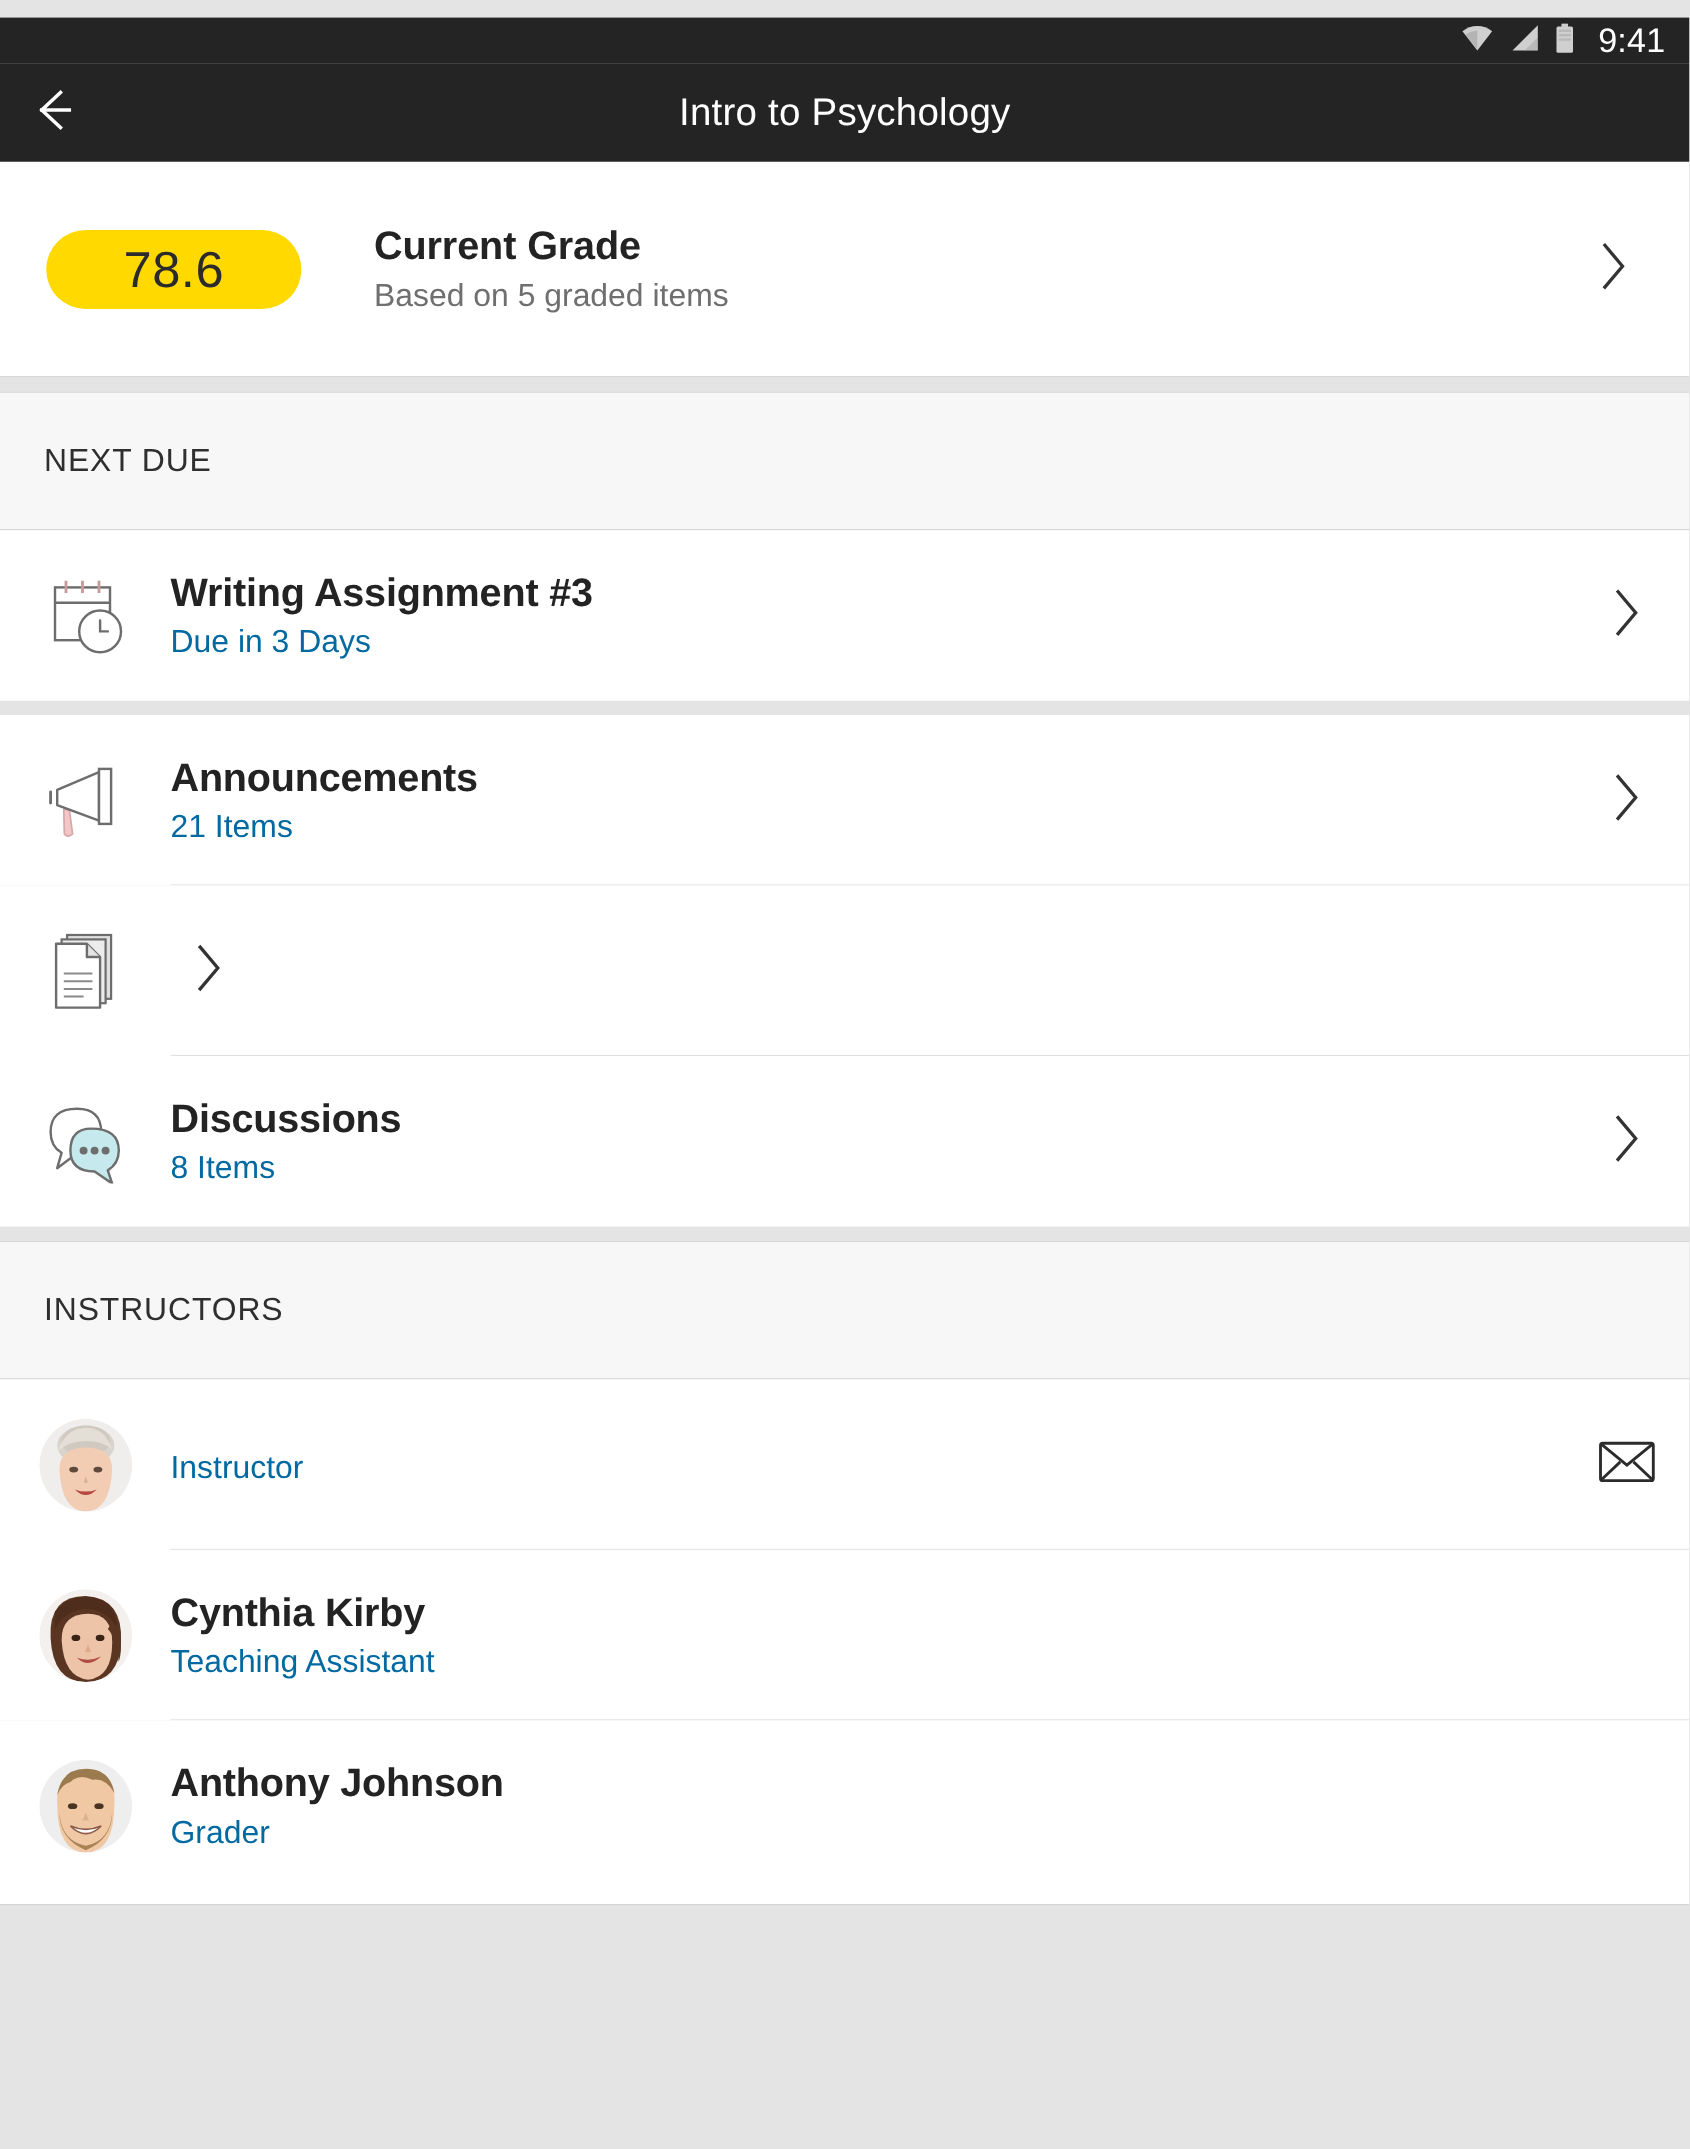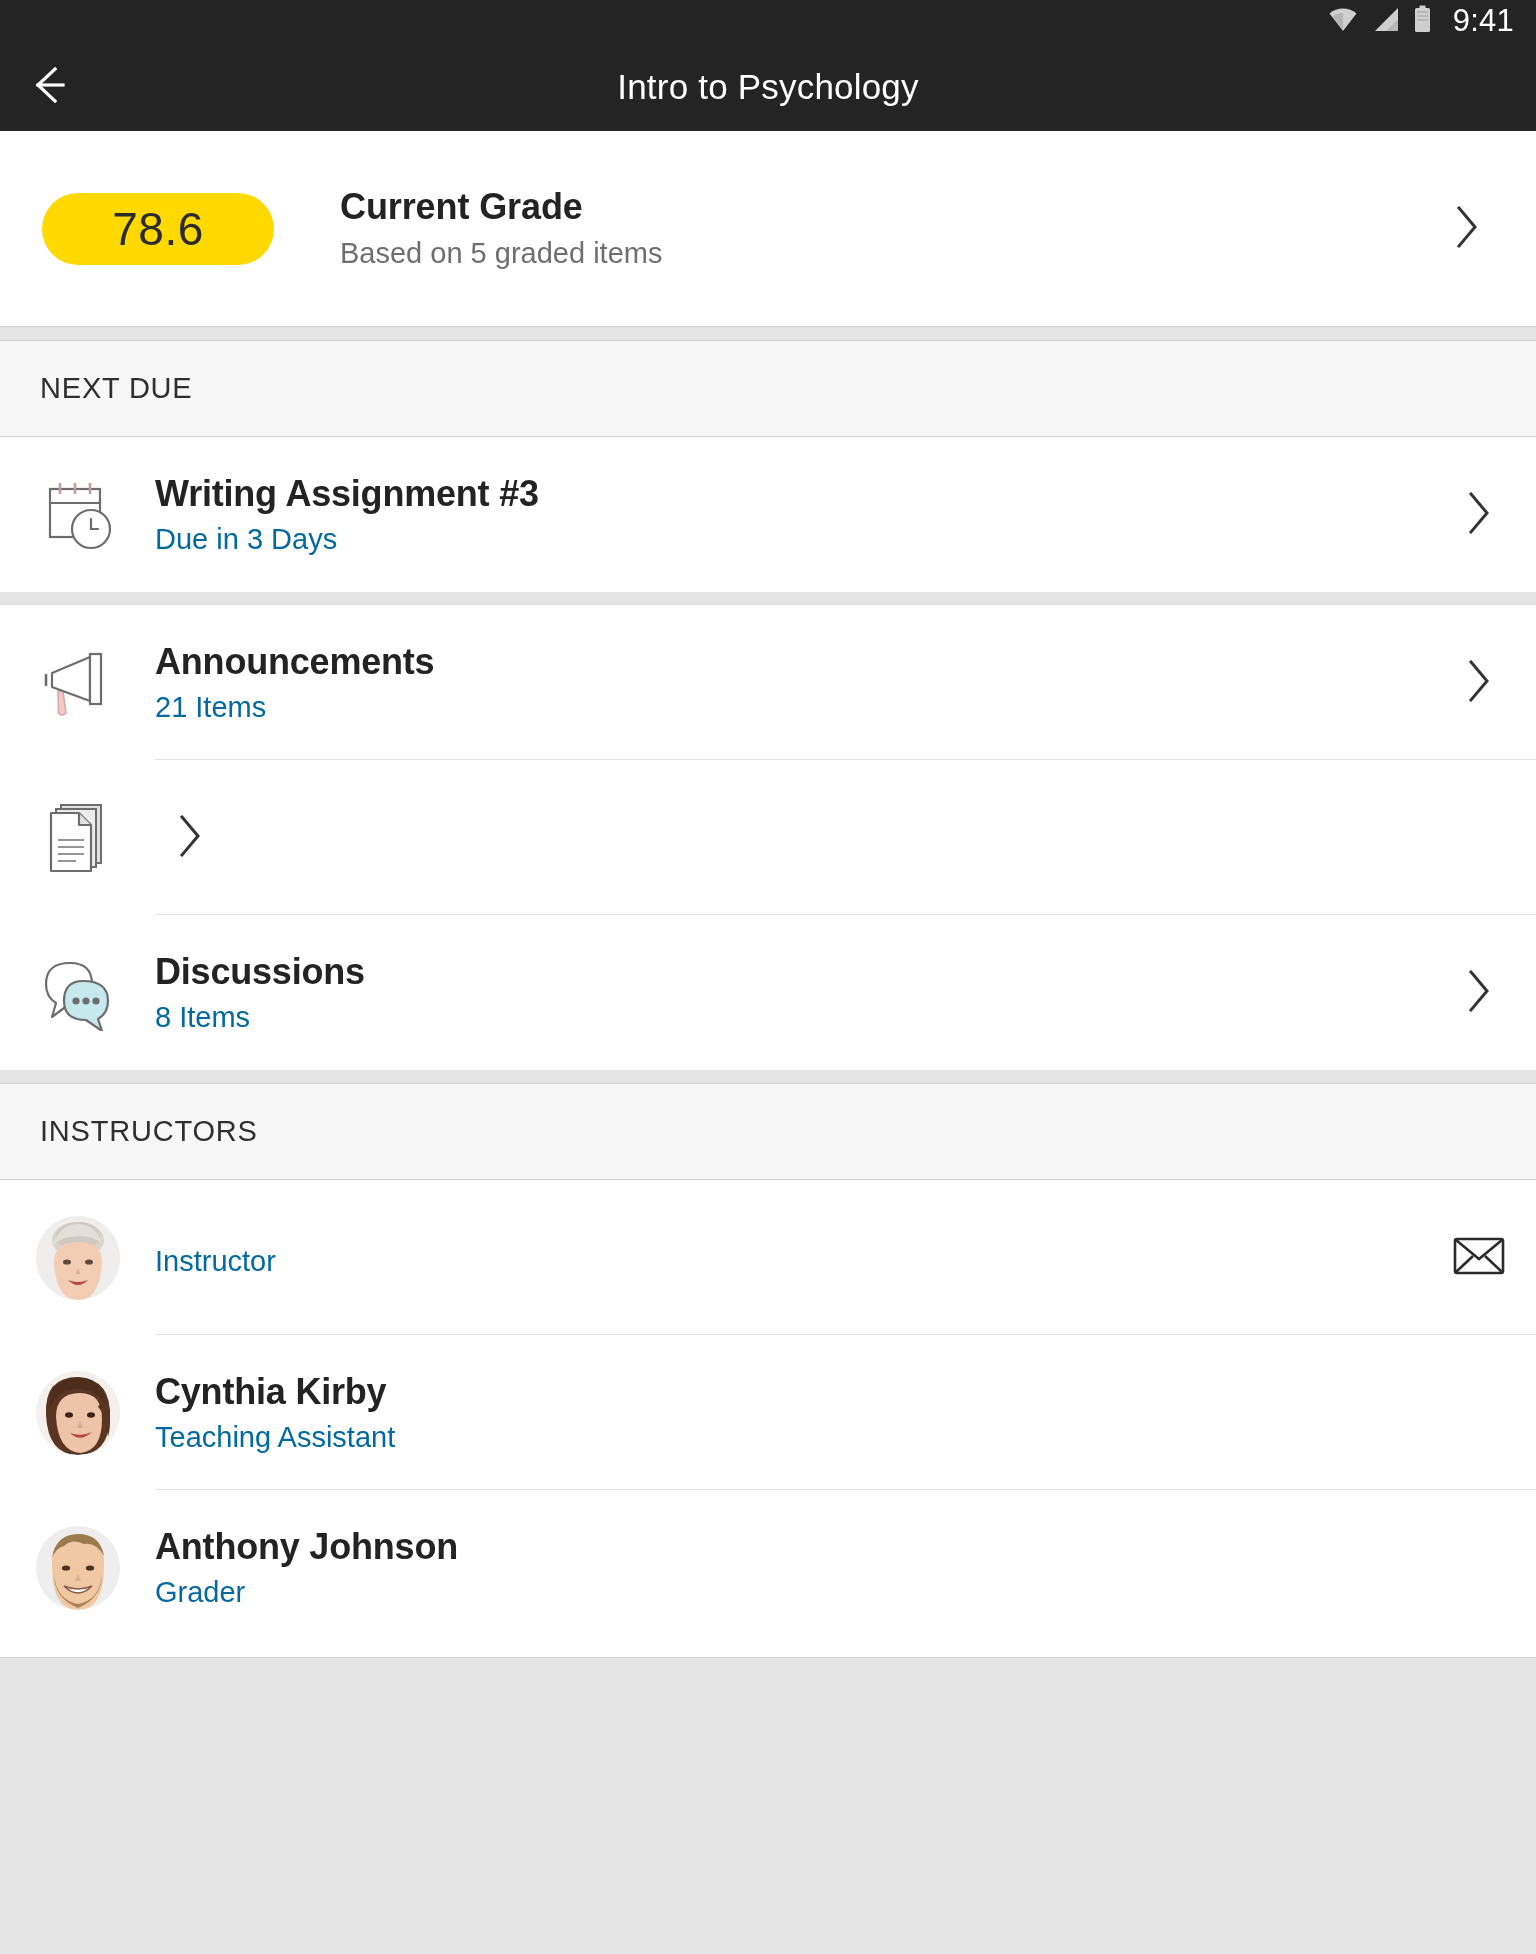--- a/index.html
+++ b/index.html
@@ -20,20 +20,21 @@
 
   
   .statusbar {
     height: 42px;
     background: #242424;
     display: flex;
     align-items: center;
     justify-content: flex-end;
     padding-right: 22px;
     gap: 14px;
+    margin-top: 16px;
   }
   .statusbar .sb-icon { display: block; }
   .statusbar .clock {
     color: #ffffff;
     font-size: 31px;
     letter-spacing: 0.2px;
     line-height: 1;
     margin-left: 8px;
     padding-bottom: 2px;
   }
@@ -108,21 +109,21 @@
   .grade-sub {
     font-size: 29px;
     color: #6f6f6f;
     margin-top: 8px;
     line-height: 1.2;
   }
 
   
   .section-head {
     background: #f7f7f7;
-    height: 97px;
+    height: 126px;
     display: flex;
     align-items: center;
     padding-left: 40px;
     border-top: 1px solid #d3d3d3;
     border-bottom: 1px solid #cfcfcf;
     color: #2f2f2f;
     font-size: 29px;
     letter-spacing: 0.8px;
     text-align: right;
   }

